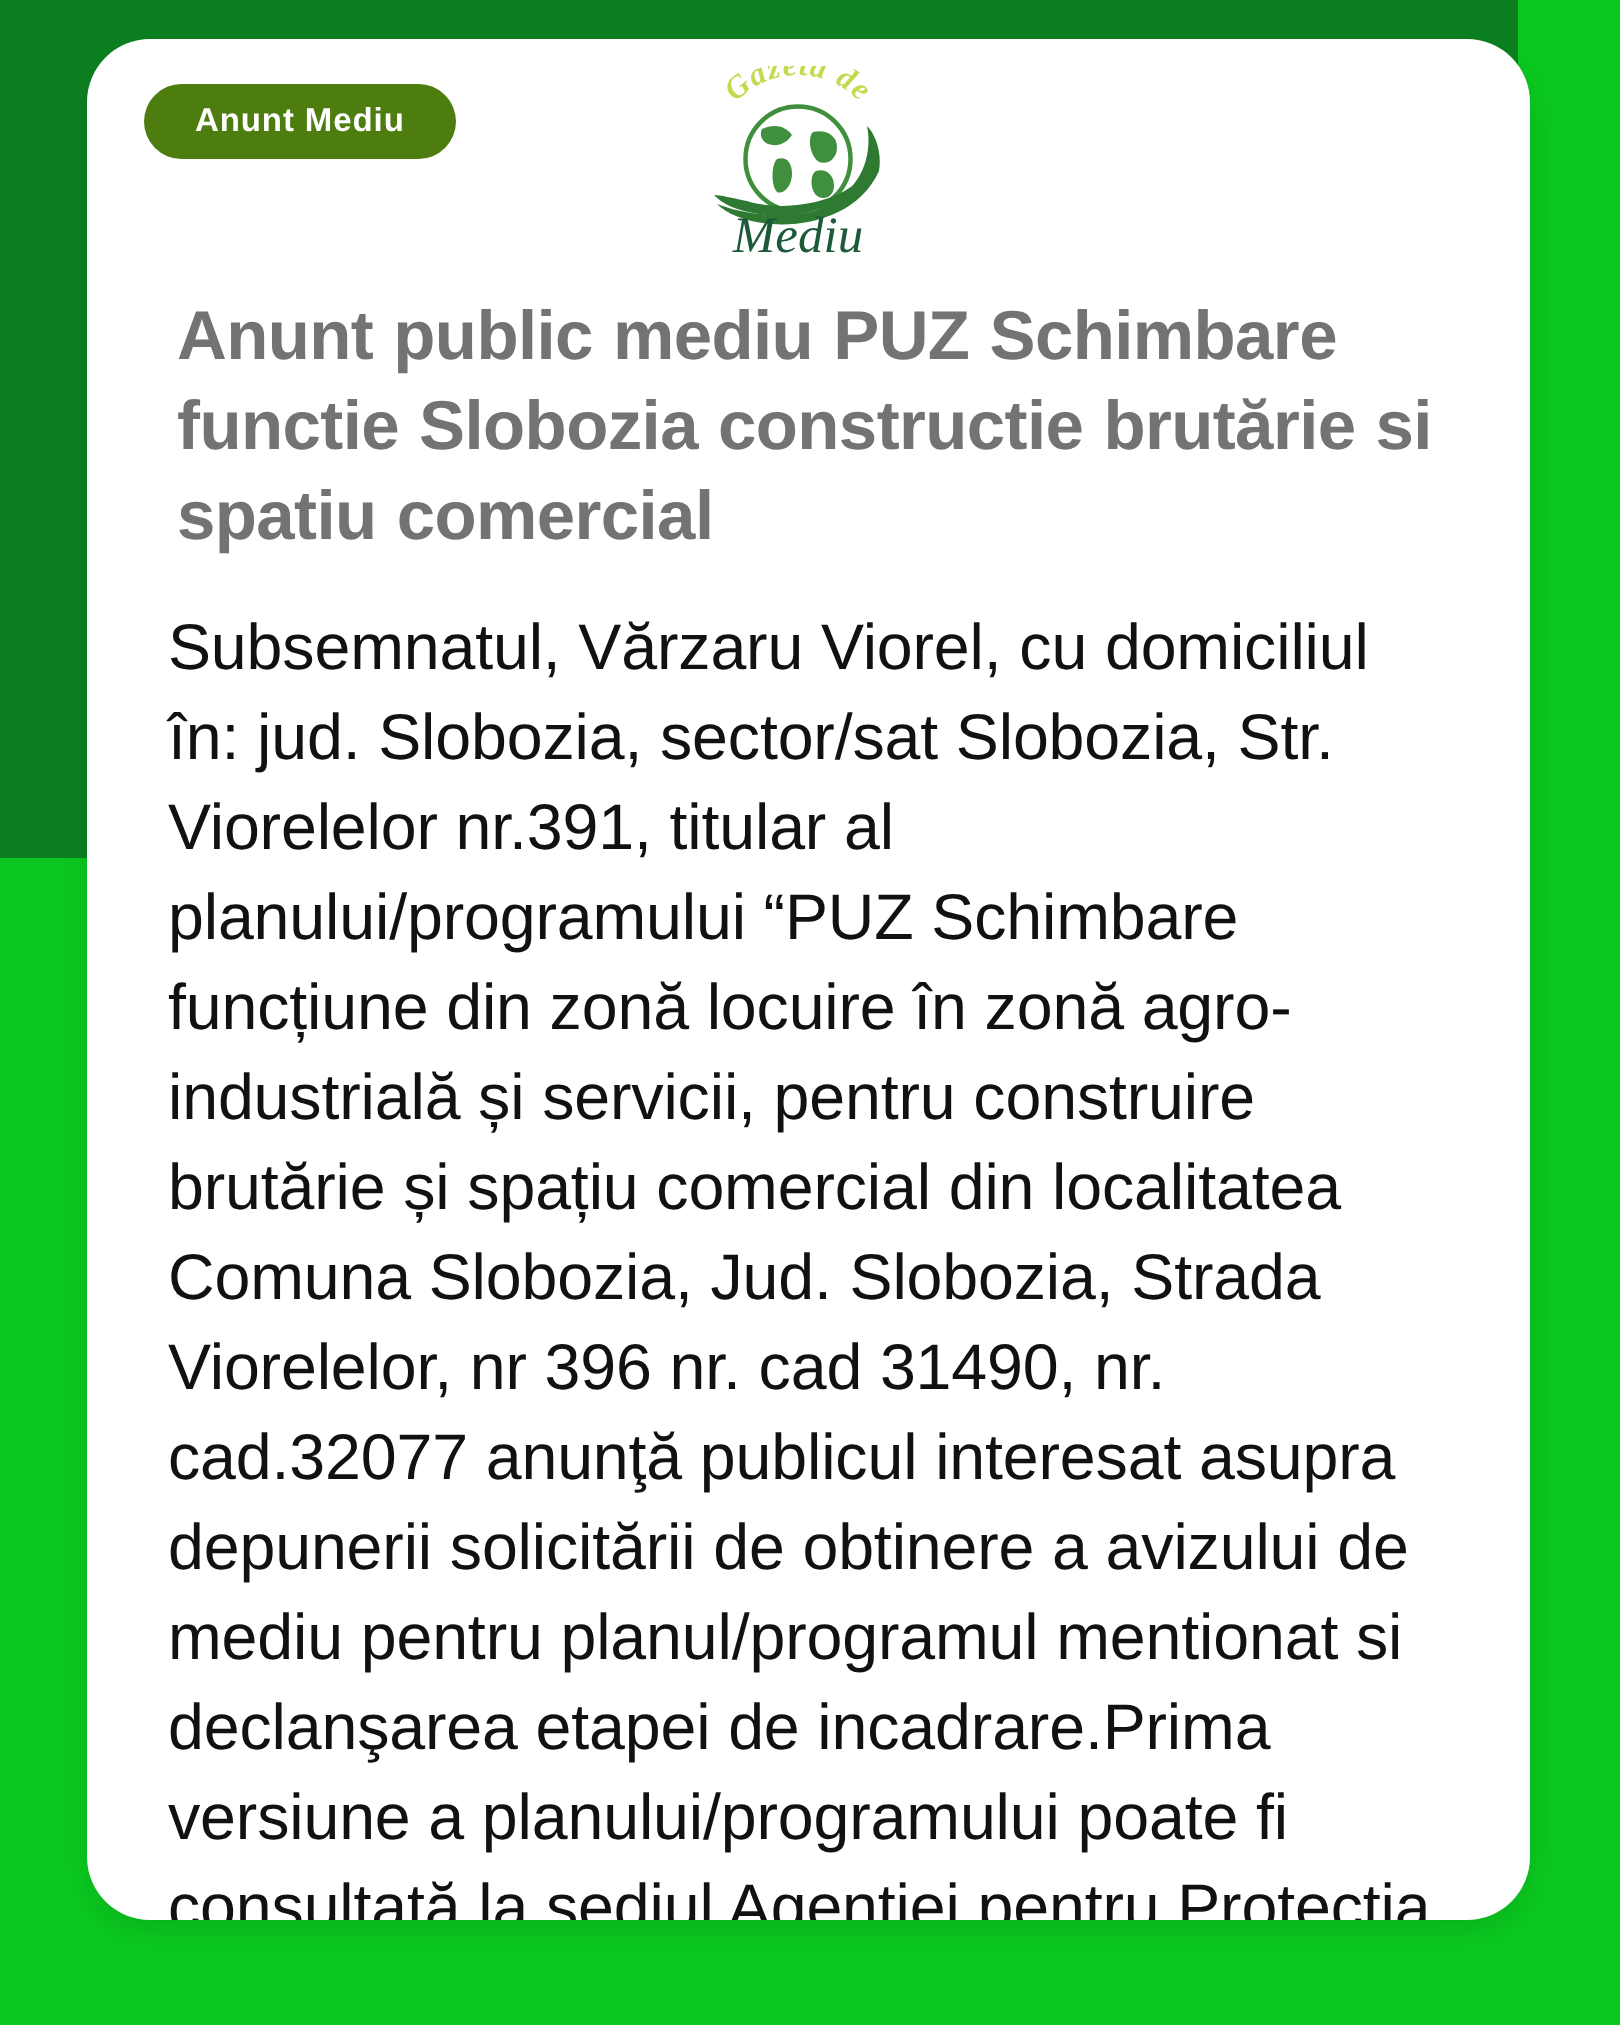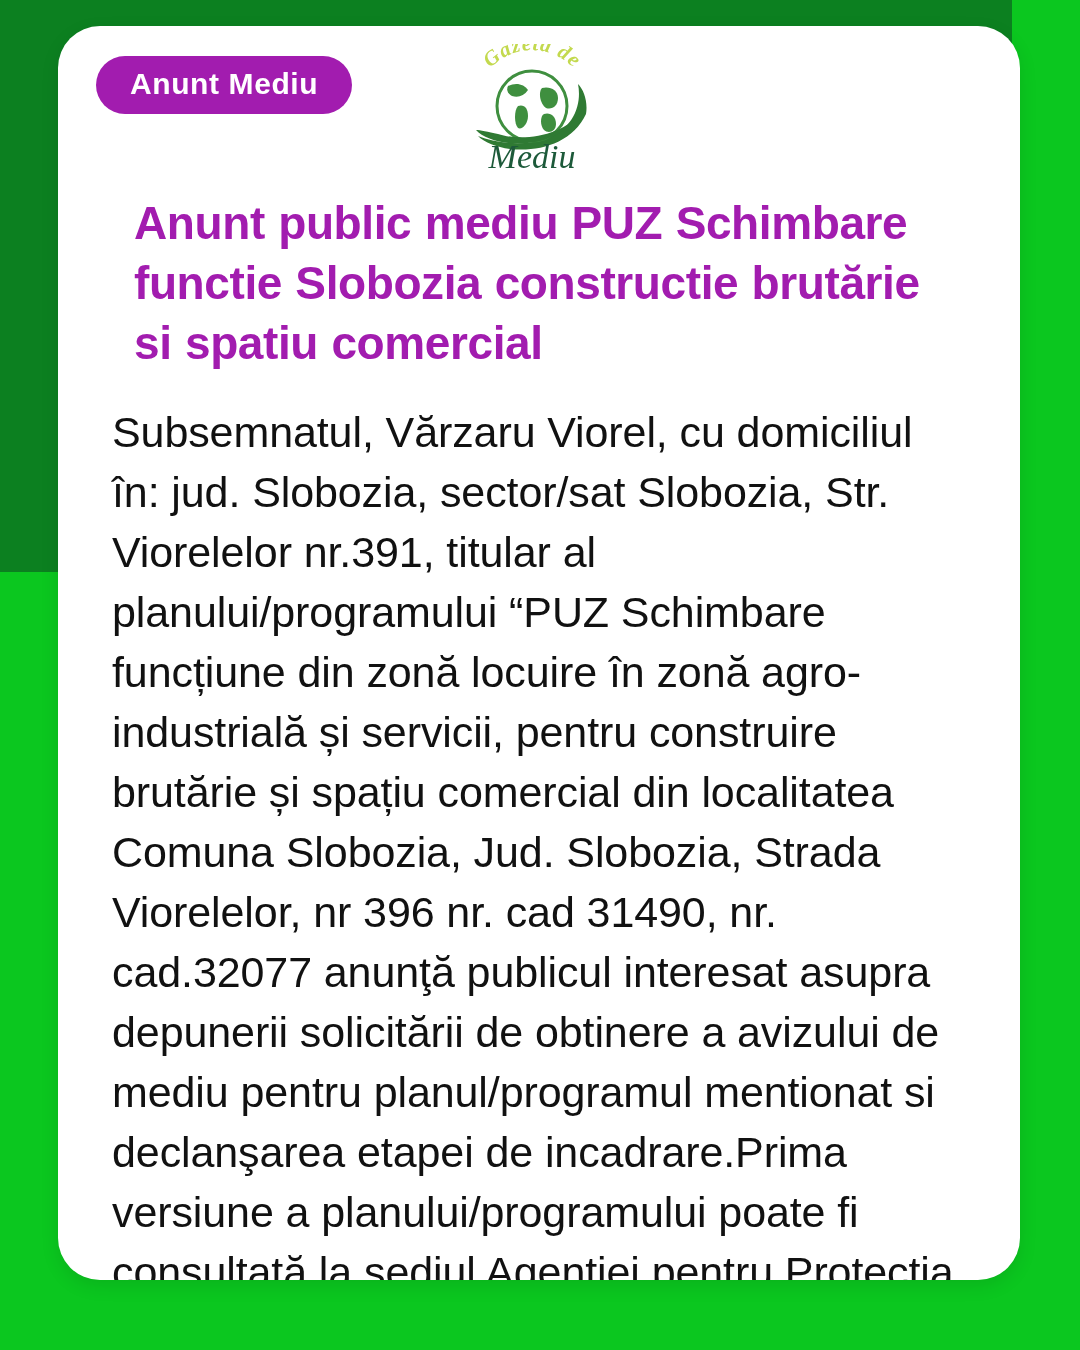--- a/index.html
+++ b/index.html
@@ -66,46 +66,46 @@
 
   
   .header-row {
     position: relative;
     height: 150px;
   }
   .badge {
     position: absolute;
     left: 38px;
     top: 30px;
-    background: #a21caf;
+    background: #4d7c0f;
     color: #ffffff;
     border-radius: 999px;
     padding: 13px 34px 15px 34px;
-    font-size: 30px;
+    font-size: 22px;
     font-weight: 700;
     letter-spacing: 0.6px;
     line-height: 1;
     white-space: nowrap;
   }
 
   
   .logo {
     position: absolute;
     left: 404px;
     top: 18px;
     width: 140px;
     height: 132px;
   }
   .logo svg { display: block; }
 
   
   .title {
     margin: 0;
-    padding: 18px 52px 0 76px;
-    color: #a21caf;
+    padding: 18px 52px 0 60px;
+    color: #737373;
     font-size: 46px;
     line-height: 1.30;
     font-weight: 800;
     letter-spacing: -0.4px;
     word-spacing: 1px;
   }
 
   
   .body-text {
     margin: 0;

